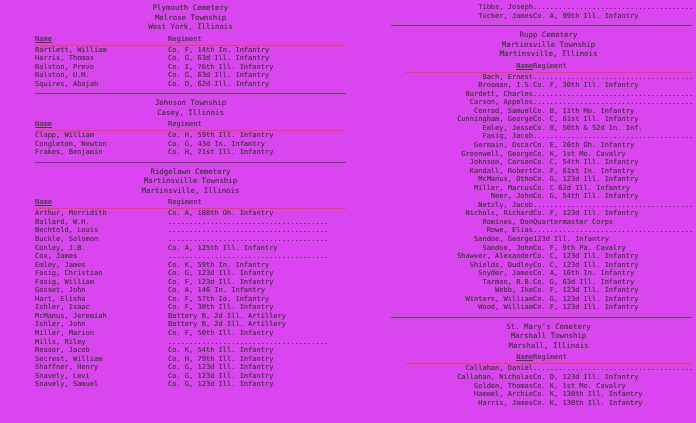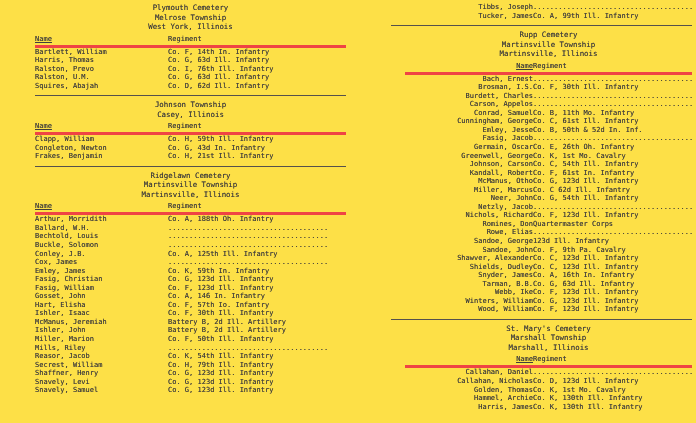--- a/index.html
+++ b/index.html
@@ -1,29 +1,29 @@
 <!DOCTYPE html>
 <html><head>
 <meta charset="utf-8">
 <style>
   html,body{margin:0;padding:0;background:#e8e8e6;}
   .page{
     position:relative;width:696px;height:423px;overflow:hidden;
-    background:#fde047;
+    background:#d946ef;
     color:#413f3c;
     font-family:"DejaVu Sans Mono","Liberation Mono",monospace;
     font-size:7px;
     text-shadow:0 0 0.45px rgba(70,66,60,0.75);
   }
   .col{position:absolute;top:3px;}
   #left-col{left:35px;width:311px;}
   #right-col{left:405px;width:287px;}
 
   .sec-title{text-align:center;line-height:9.5px;font-size:7.4px;white-space:pre;}
-  .thead{display:flex;border-bottom:3px solid #ef4444;padding-bottom:1px;margin-top:3px;line-height:9px;}
+  .thead{display:flex;border-bottom:1px solid #ef4444;padding-bottom:1px;margin-top:3px;line-height:9px;}
   .thead .nm{text-decoration:underline;}
   .trow{display:flex;line-height:8.55px;height:8.55px;white-space:pre;overflow:hidden;}
   .nm{width:133px;flex:none;overflow:hidden;}
   #right-col .nm{width:128px;text-align:right;}
   .rg{flex:1;overflow:hidden;white-space:pre;}
   .divider{border:none;border-top:1px solid #55514c;margin:5px 0 4px 0;height:0;}
   #left-col .divider{width:311px;}
   #right-col .divider{margin-left:-14px;width:301px;}
 </style>
 </head>

